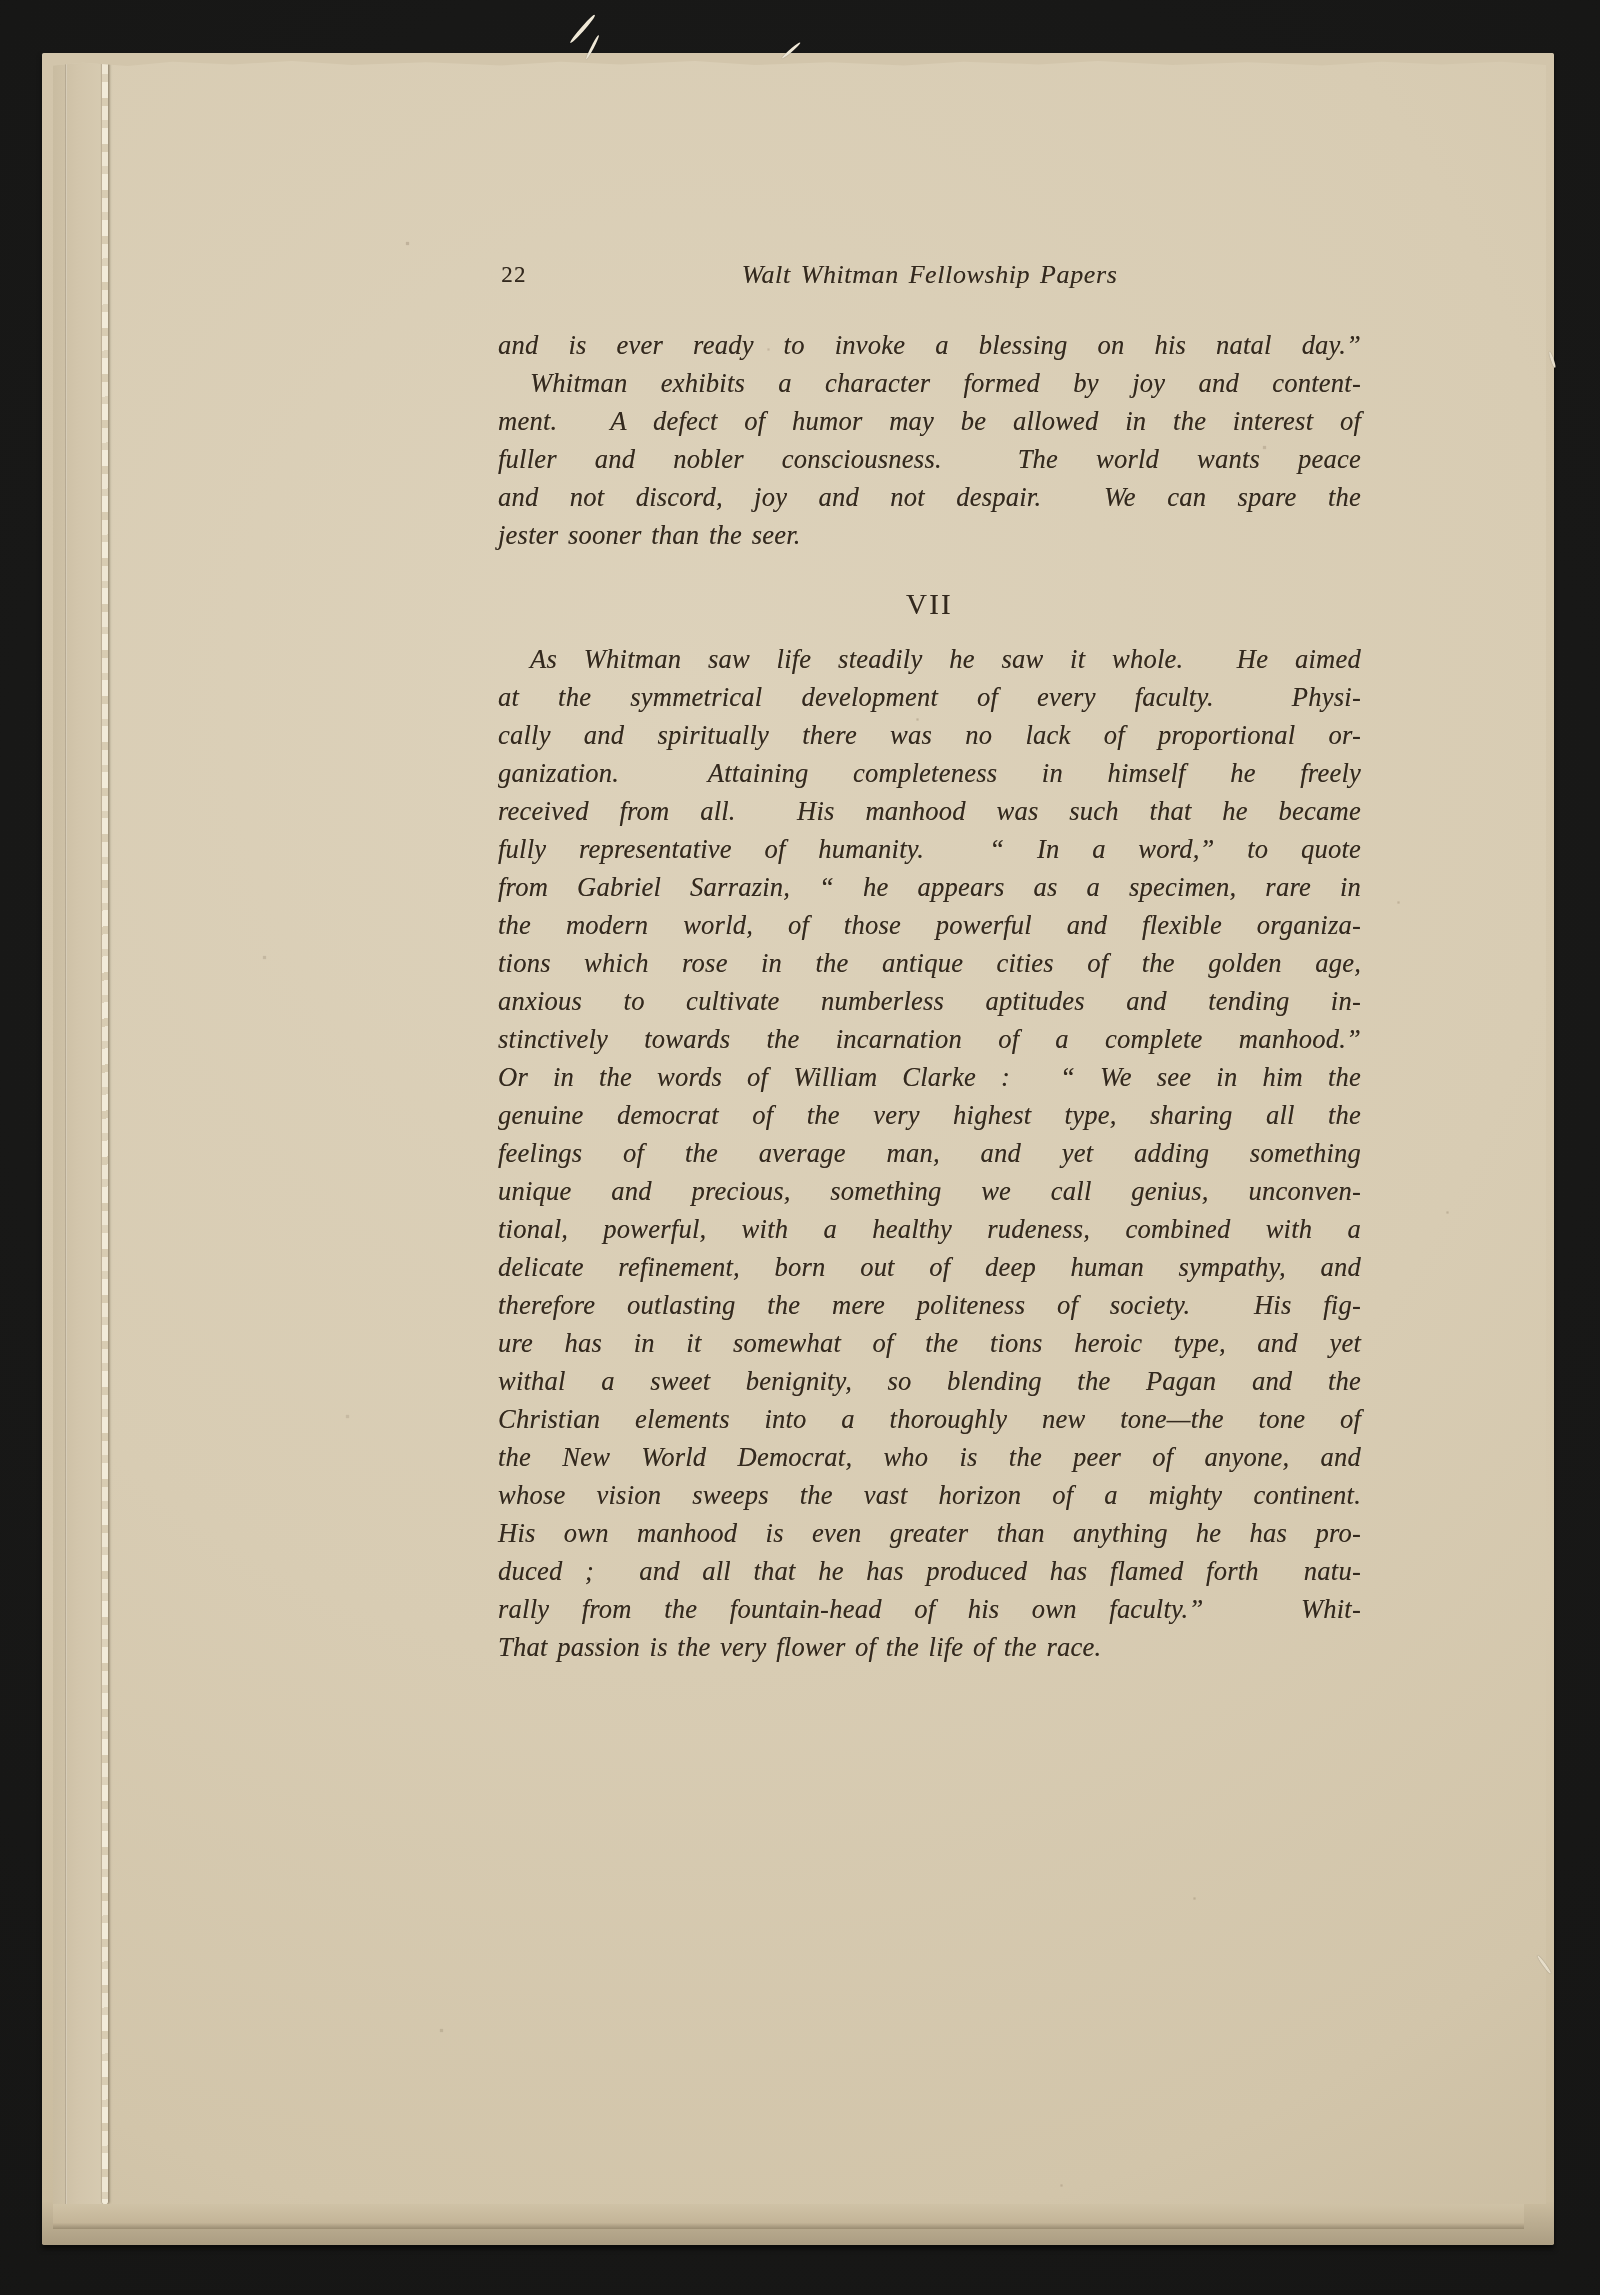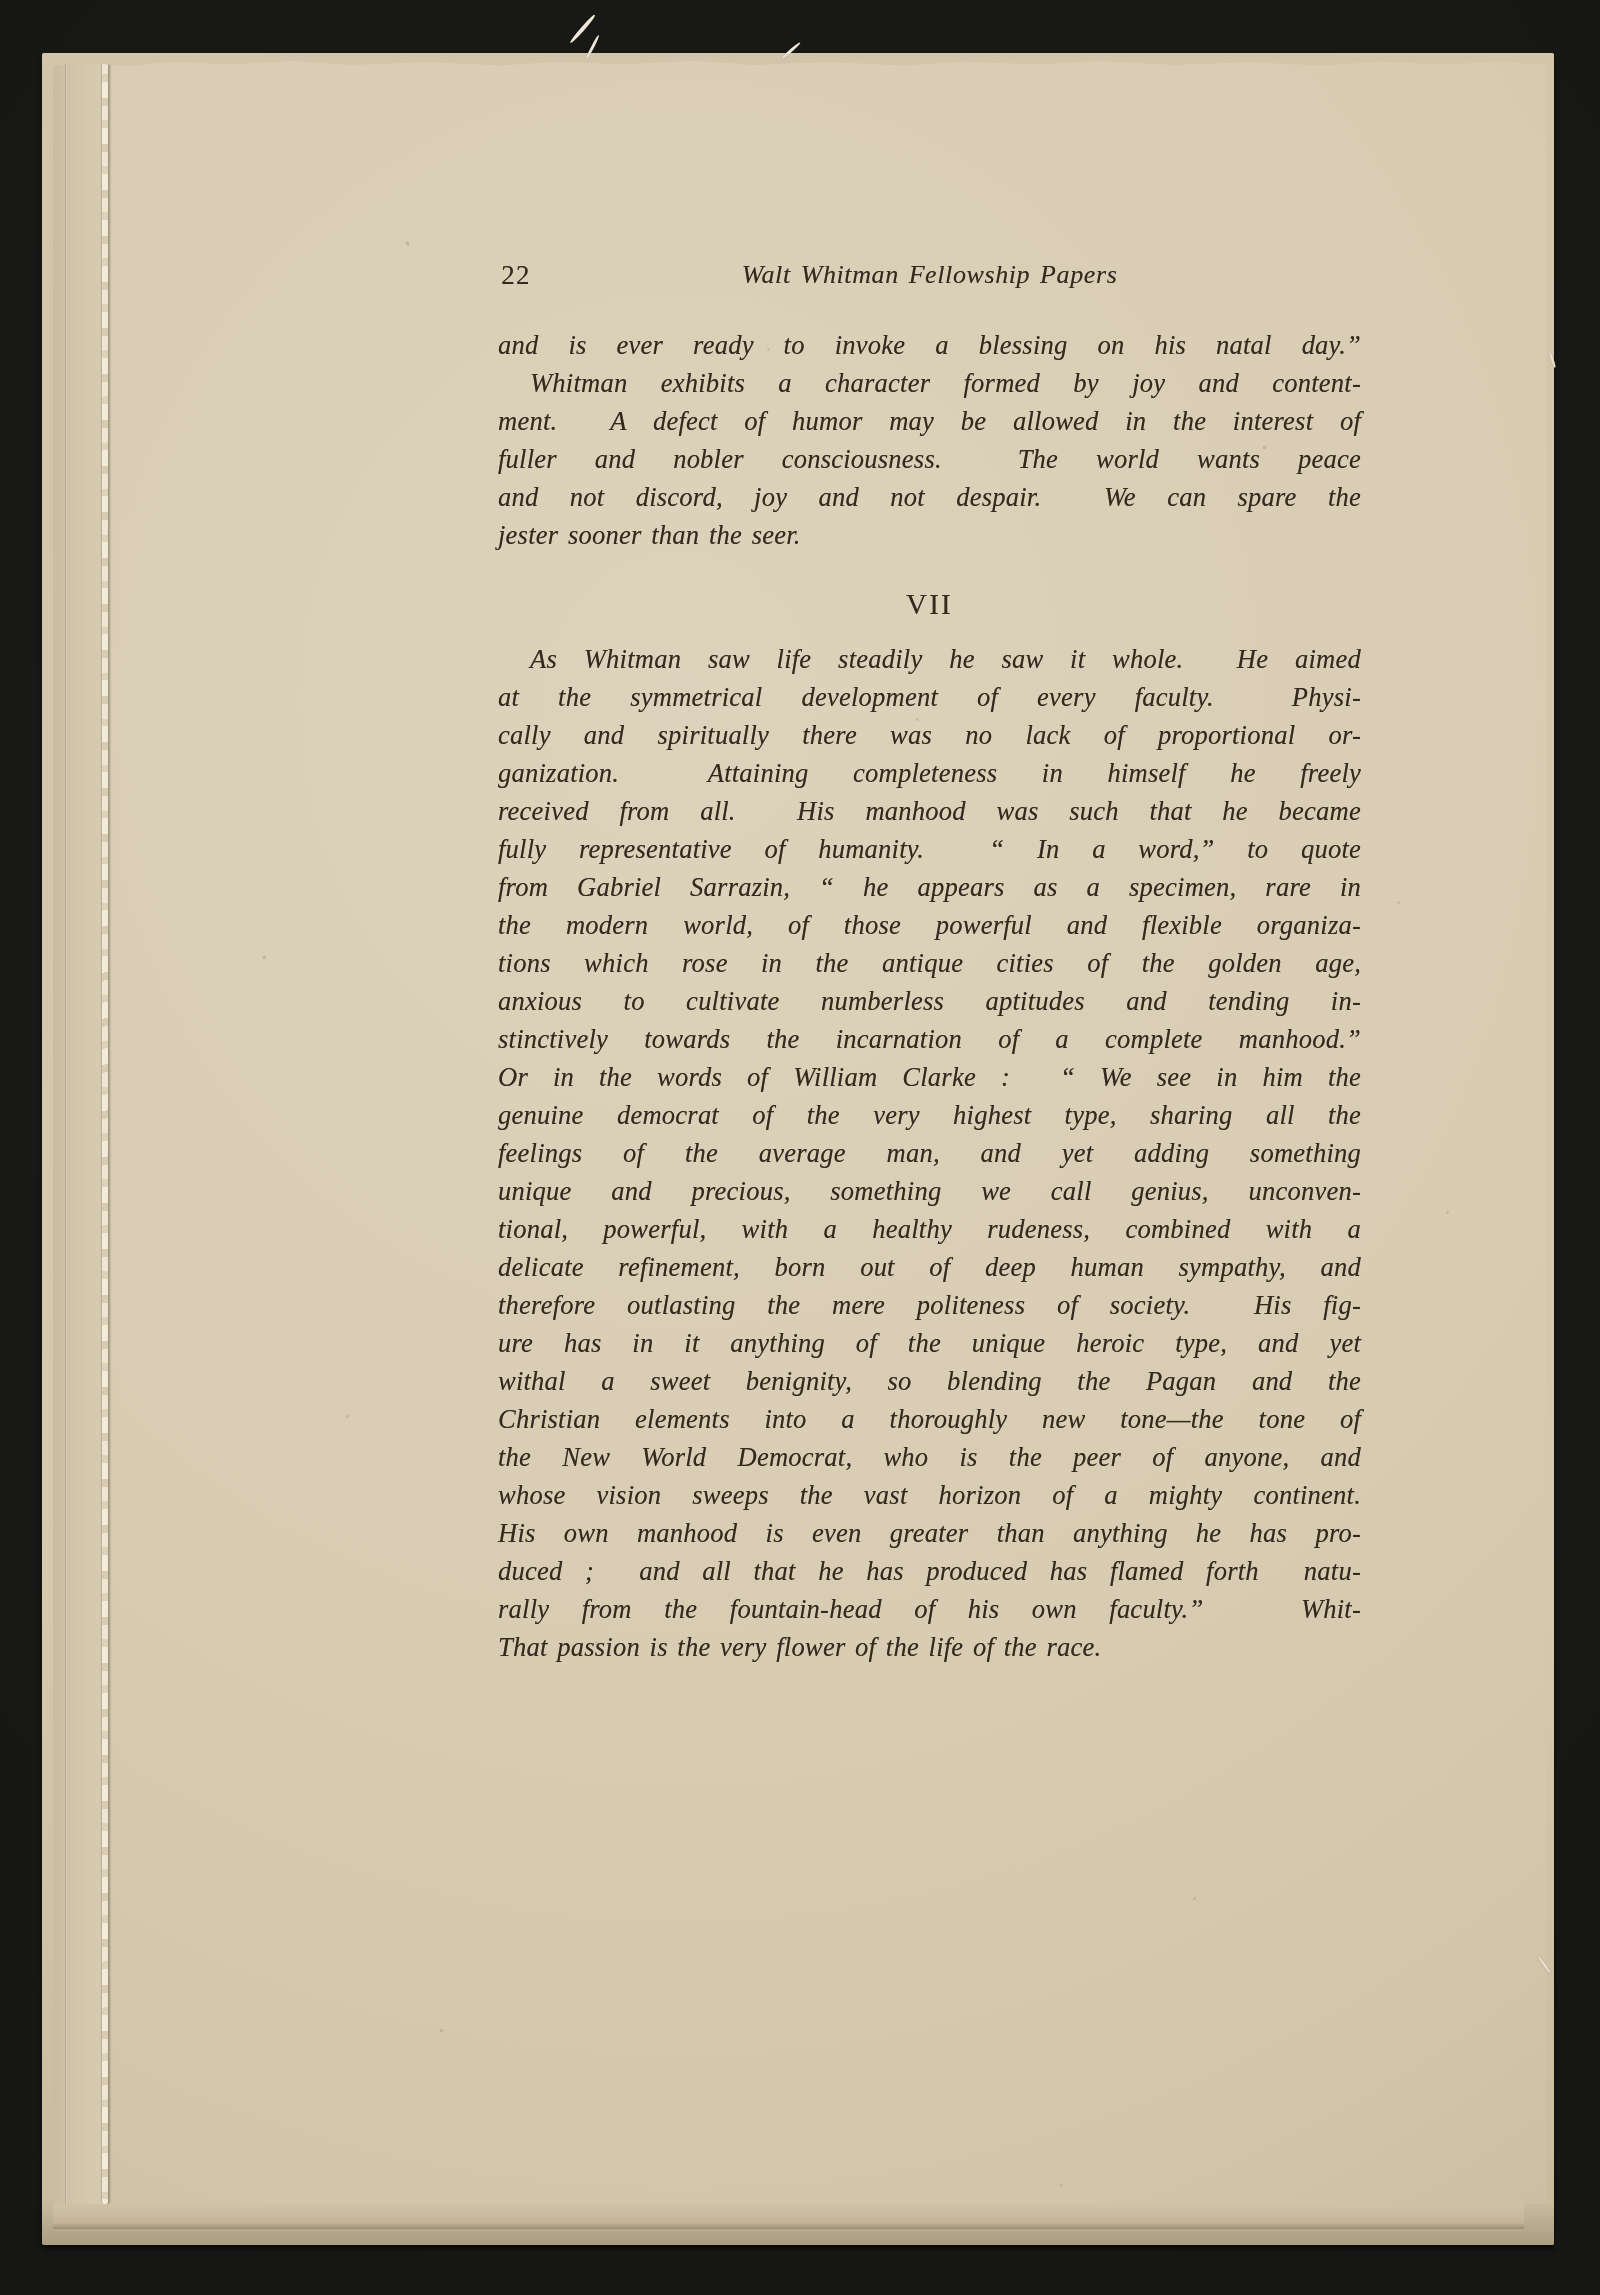--- a/index.html
+++ b/index.html
@@ -92,21 +92,21 @@
   }
   .page-header {
     position: relative;
     height: 38px;
     line-height: 38px;
     margin-bottom: 32px;
   }
   .page-number {
     position: absolute;
     left: 3.3px; top: 0;
-    font-size: 27px;
+    font-size: 23px;
     letter-spacing: 1.1px;
   }
   .running-head {
     text-align: center;
     font-style: italic;
     font-size: 26px;
     letter-spacing: 0.6px;
   }
   .line {
     line-height: 38px;
@@ -203,21 +203,21 @@
         <div class="line">tions which rose in the antique cities of the golden age,</div>
         <div class="line">anxious to cultivate numberless aptitudes and tending in-</div>
         <div class="line">stinctively towards the incarnation of a complete manhood.”</div>
         <div class="line">Or in the words of William Clarke :  “ We see in him the</div>
         <div class="line">genuine democrat of the very highest type, sharing all the</div>
         <div class="line">feelings of the average man, and yet adding something</div>
         <div class="line">unique and precious, something we call genius, unconven-</div>
         <div class="line">tional, powerful, with a healthy rudeness, combined with a</div>
         <div class="line">delicate refinement, born out of deep human sympathy, and</div>
         <div class="line">therefore outlasting the mere politeness of society.  His fig-</div>
-        <div class="line">ure has in it anything of the unique heroic type, and yet</div>
+        <div class="line">ure has in it somewhat of the tions heroic type, and yet</div>
         <div class="line">withal a sweet benignity, so blending the Pagan and the</div>
         <div class="line">Christian elements into a thoroughly new tone—the tone of</div>
         <div class="line">the New World Democrat, who is the peer of anyone, and</div>
         <div class="line">whose vision sweeps the vast horizon of a mighty continent.</div>
         <div class="line">His own manhood is even greater than anything he has pro-</div>
         <div class="line">duced ;  and all that he has produced has flamed forth  natu-</div>
         <div class="line">rally from the fountain-head of his own faculty.”   Whit-</div>
         <div class="line last">That passion is the very flower of the life of the race.</div>
       </div>
 

